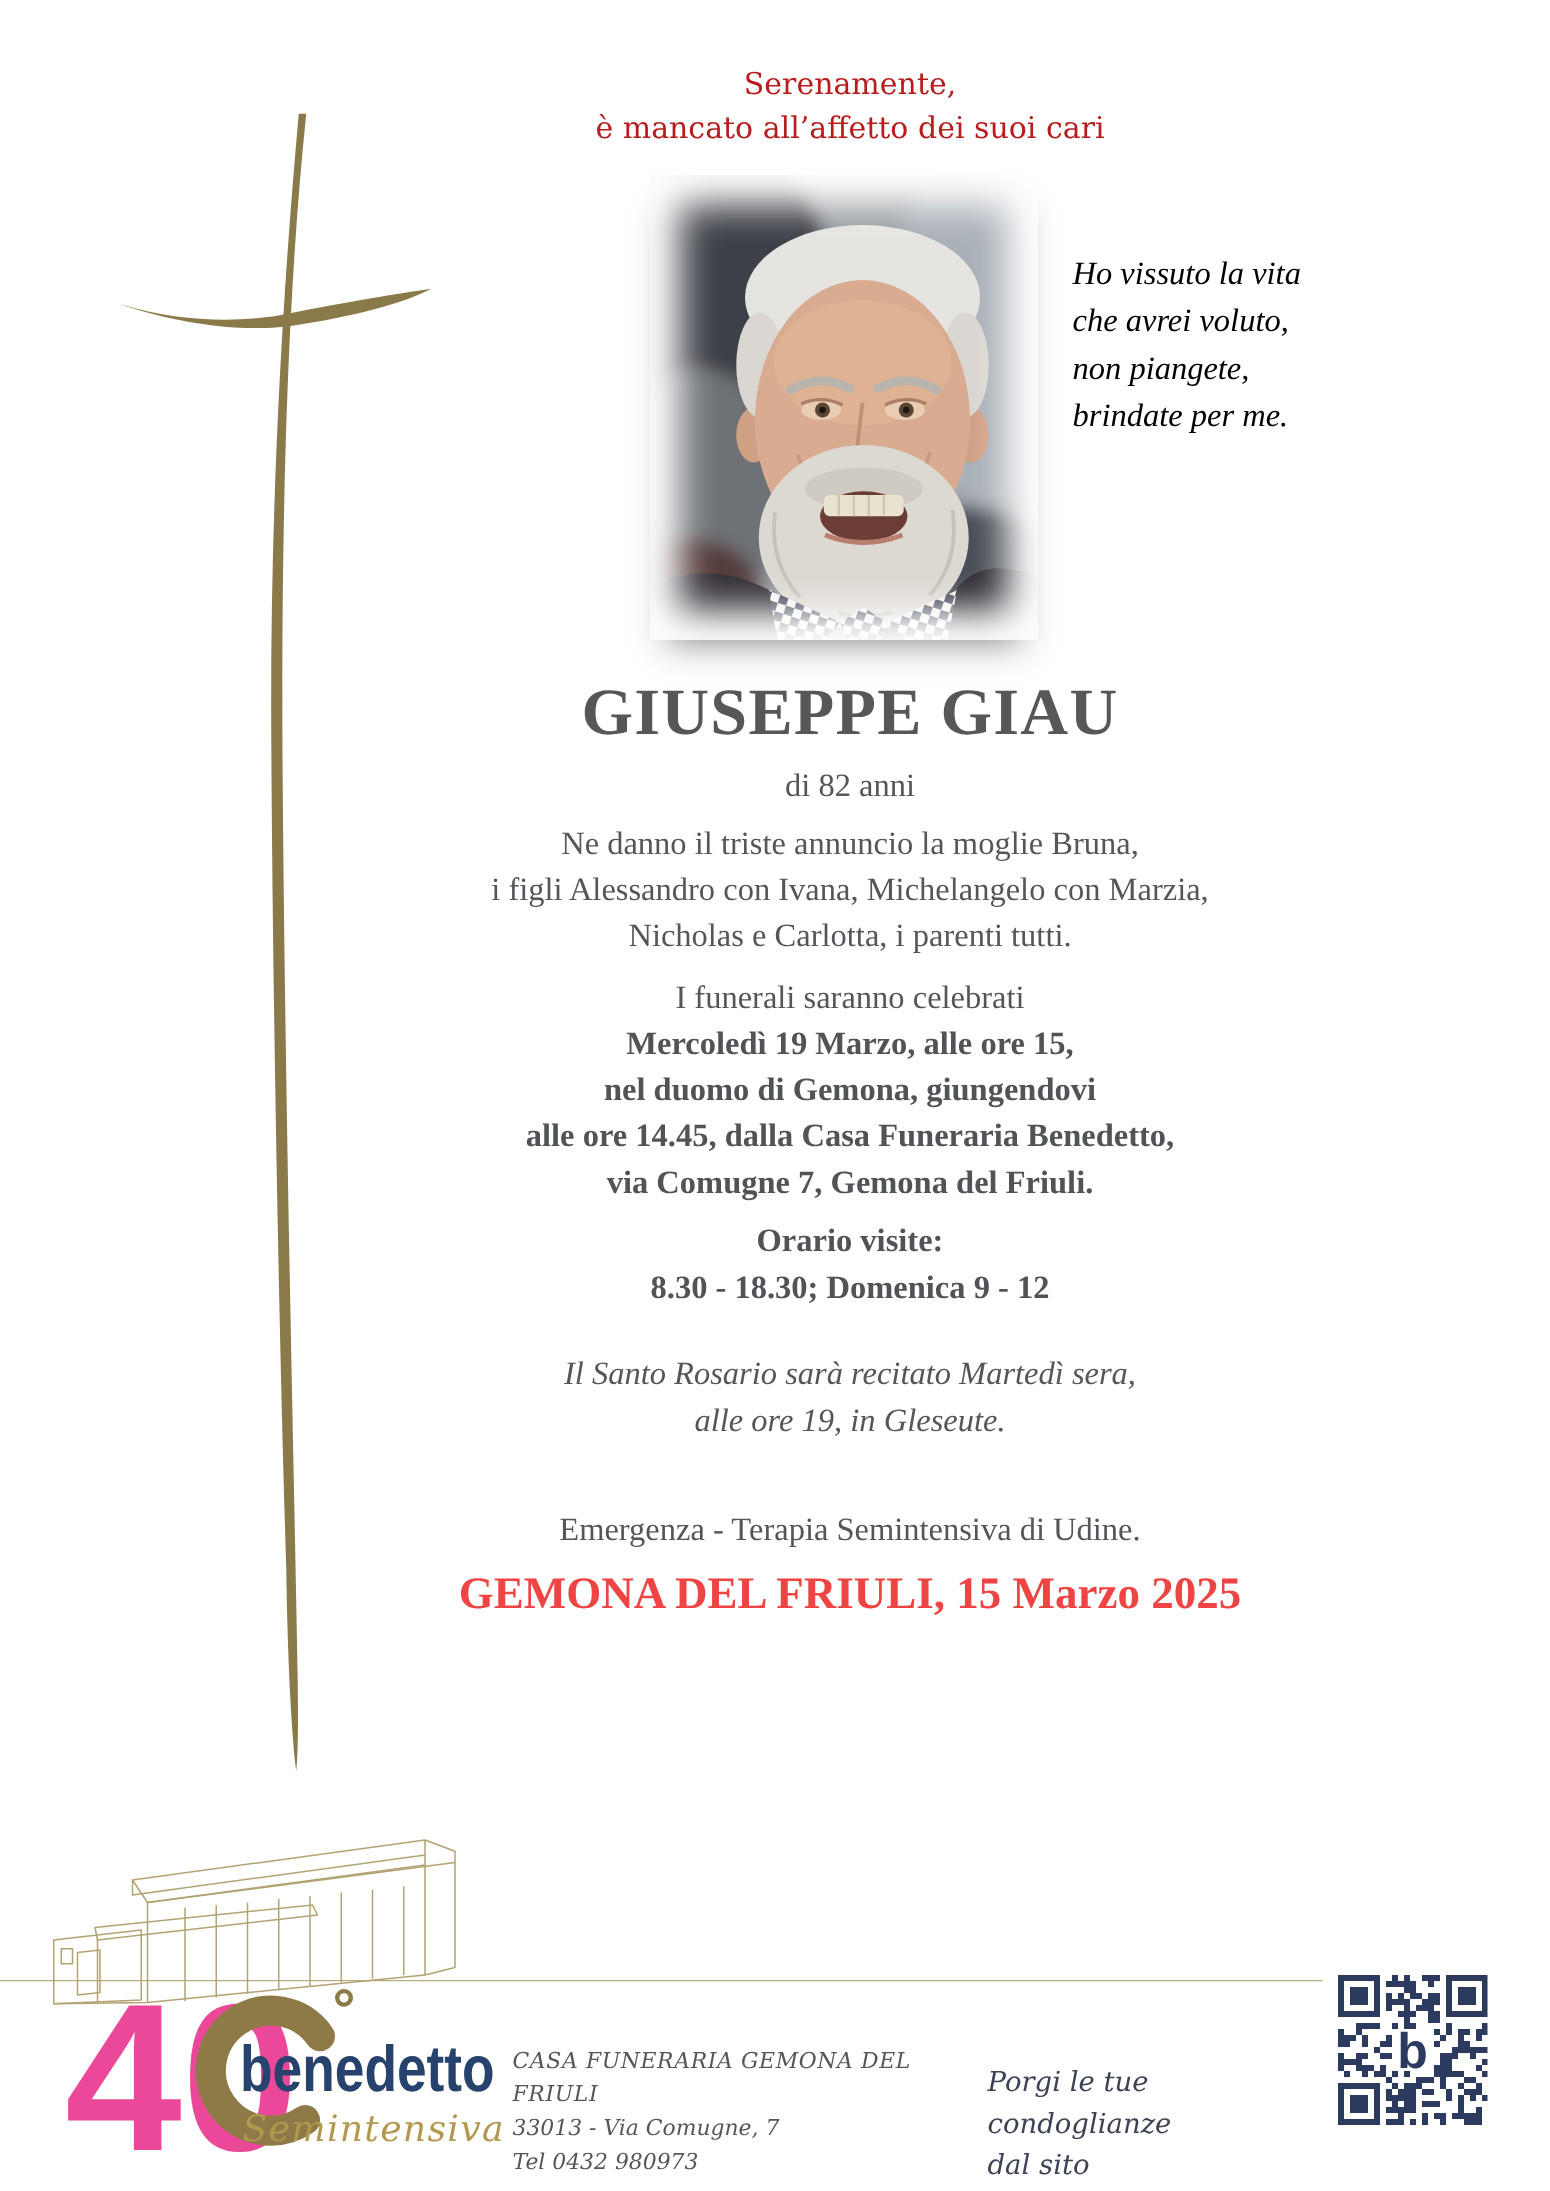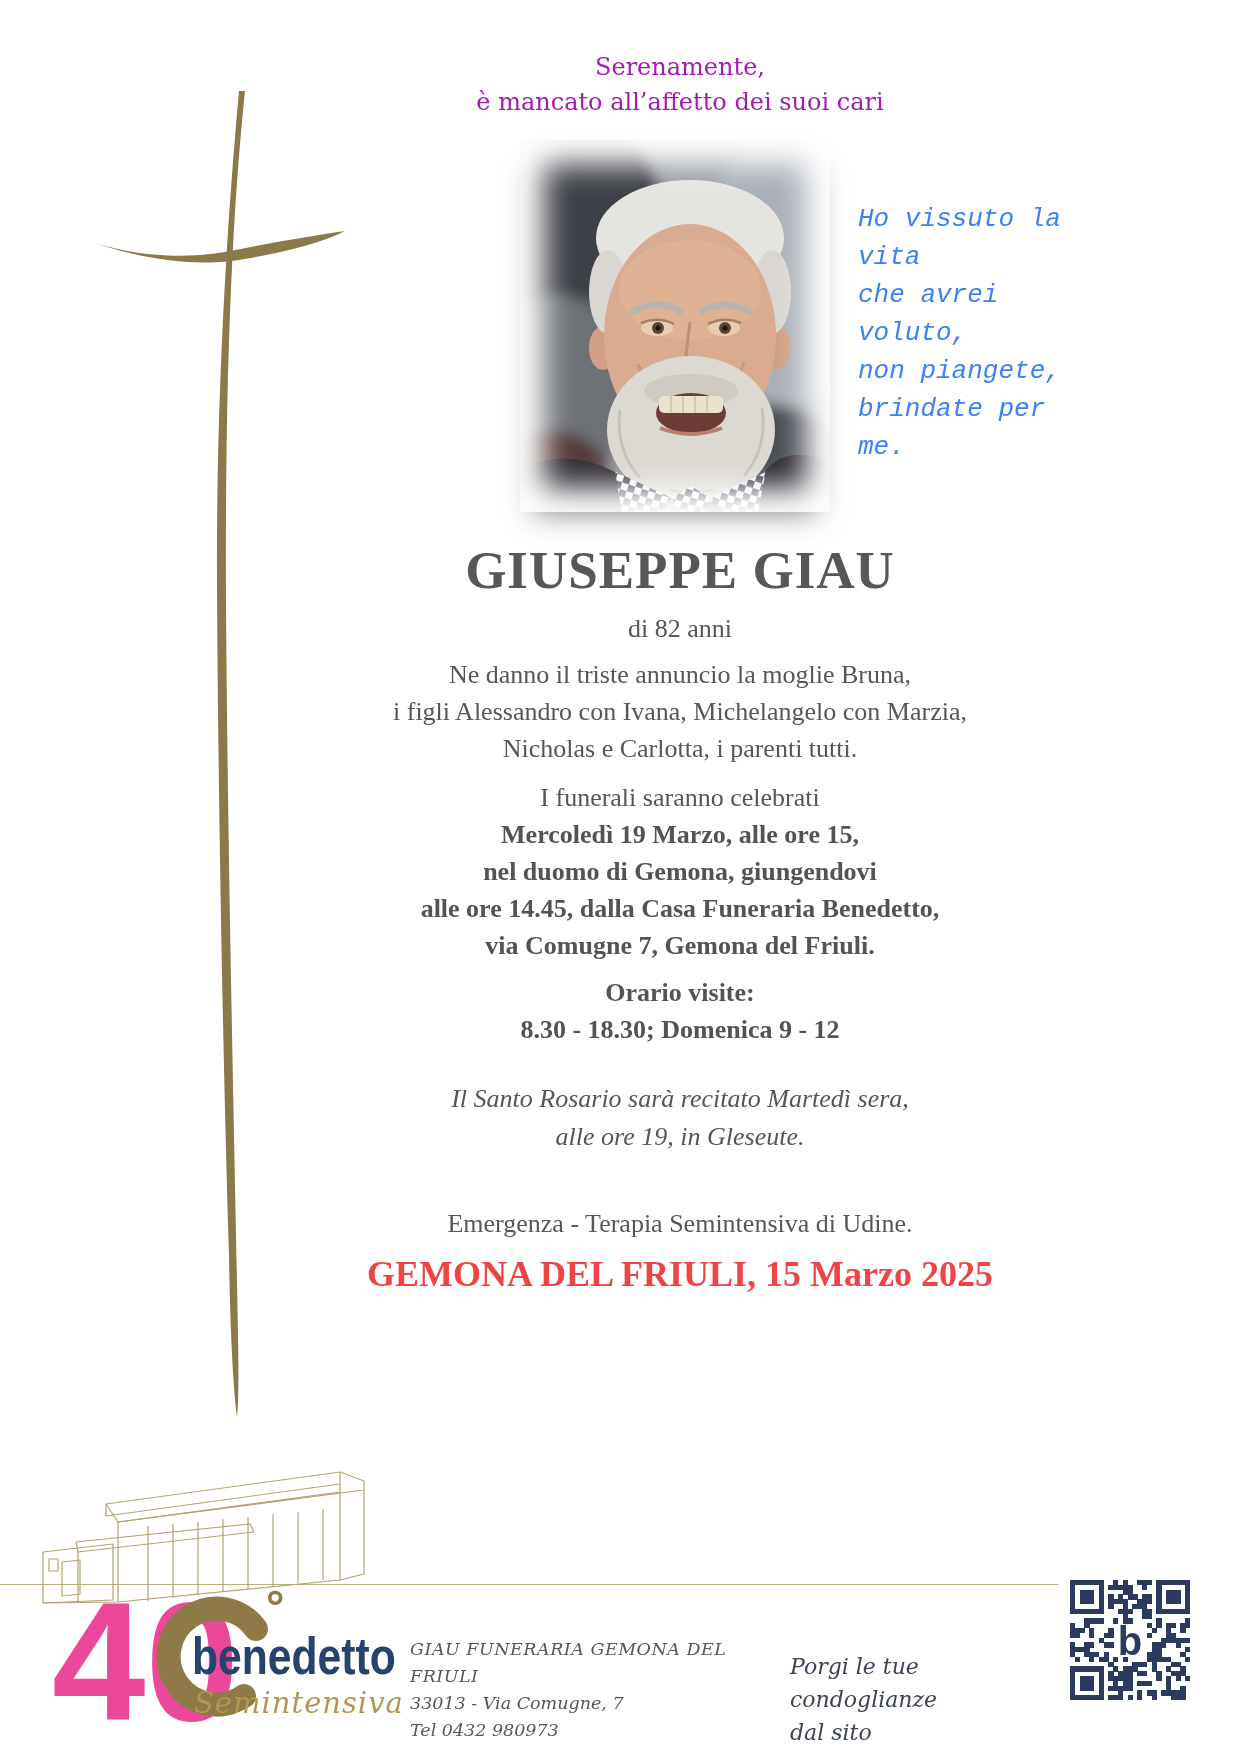--- a/index.html
+++ b/index.html
@@ -8,36 +8,36 @@
     font-family:"Liberation Serif",serif;color:#55565a;overflow:hidden;
   }
   [data-name]{box-sizing:border-box;}
 
   
   .cross{position:absolute;left:80px;top:85px;width:290px;height:1345px;z-index:1;}
 
   
   .intro{
     position:absolute;left:300px;top:50px;width:760px;text-align:center;
-    font-family:"DejaVu Serif",serif;font-size:24px;line-height:35px;color:#a21caf;
+    font-family:"DejaVu Serif",serif;font-size:24px;line-height:35px;color:#b91c1c;
   }
 
   
   .photo{position:absolute;left:520px;top:140px;width:310px;height:372px;z-index:2;}
   .photo svg{display:block;}
   .photo .feather{
     content:"";position:absolute;inset:0;pointer-events:none;
     box-shadow:inset 0 0 30px 24px #ffffff, 0 16px 26px -14px rgba(45,42,45,.55);
   }
 
   
   .quote{
     position:absolute;left:858px;top:200px;width:230px;text-align:left;
-    font-family:Liberation Mono, monospace;font-style:italic;
-    font-size:26px;line-height:38px;color:#3b82f6;
+    font-family:Liberation Serif, serif;font-style:italic;
+    font-size:26px;line-height:38px;color:#000000;
   }
 
   
   .col{position:absolute;left:300px;top:540px;width:760px;text-align:center;z-index:3;}
   .col h1{
     margin:0;font-weight:700;font-size:53px;line-height:60px;letter-spacing:1px;
     color:#57575a;font-family:"Liberation Serif",serif;
   }
   .age{margin:14px 0 0;font-size:26px;line-height:30px;}
   .para{margin:12px 0 0;font-size:26px;line-height:37px;}
@@ -235,21 +235,21 @@
   <span class="logo-num" data-name="logo-40-number">40</span>
   <svg class="logo-swoosh" data-name="logo-zero-swoosh-icon" viewBox="0 0 135 135" xmlns="http://www.w3.org/2000/svg">
     <path d="M104 37 A48 48 0 1 0 92 104" fill="none" stroke="#8d7a47" stroke-width="24" stroke-linecap="round"></path>
   </svg>
   <span class="logo-degree" data-name="logo-degree-symbol">°</span>
   <span class="logo-brand" data-name="logo-brand-text">benedetto</span>
   <span class="logo-anniv" data-name="logo-anniversary-text">Semintensiva</span>
 </div>
 
 <div class="company" data-name="company-info">
-  <div class="l1" data-name="company-name">GIAU FUNERARIA GEMONA DEL FRIULI</div>
+  <div class="l1" data-name="company-name">CASA FUNERARIA GEMONA DEL FRIULI</div>
   <div data-name="company-address">33013 - Via Comugne, 7</div>
   <div data-name="company-phone">Tel 0432 980973</div>
 </div>
 
 <div class="condolences" data-name="condolences-note">
   <span data-name="text-line">Porgi le tue condoglianze</span><br>
   <span data-name="text-line">dal sito </span><b data-name="website-link">www.benedetto.com</b>
 </div>
 
 <div class="qr" data-name="qr-code">

